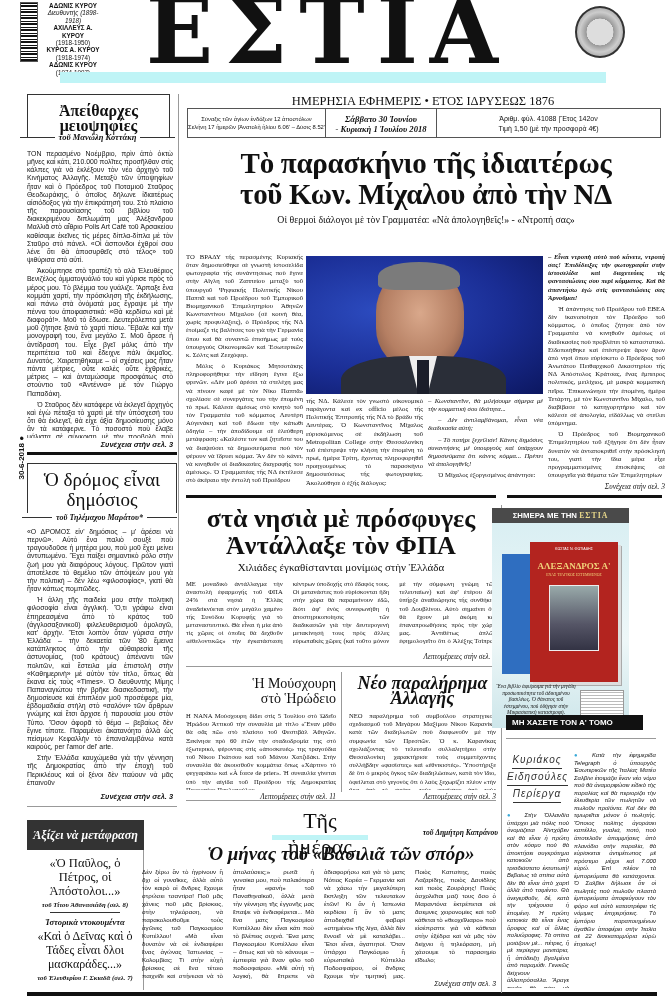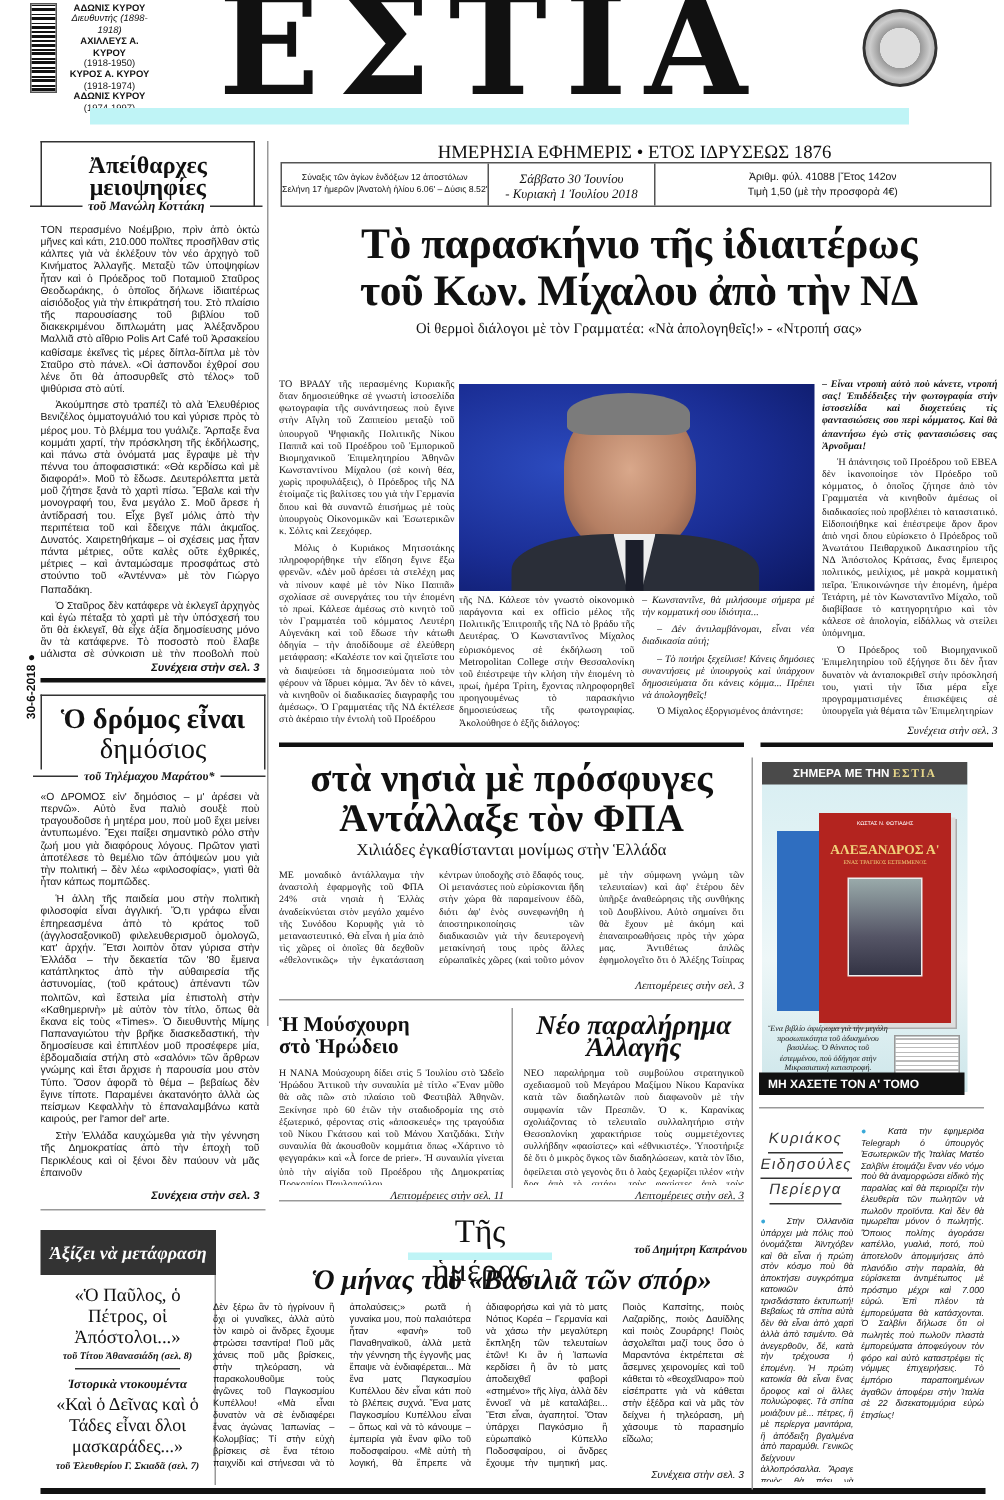--- a/index.html
+++ b/index.html
@@ -38,21 +38,21 @@
 <div class="abs" style="left:60px;top:72px;width:546px;height:11px;background:#bff4f6;"></div>
 
 <div class="abs sans" style="left:-14px;top:440px;width:70px;font-size:8px;font-weight:bold;transform:rotate(-90deg);transform-origin:center;">30-6-2018 ●</div>
 
 <div class="abs" style="left:188px;top:94px;width:470px;text-align:center;font-size:12.5px;">ΗΜΕΡΗΣΙΑ ΕΦΗΜΕΡΙΣ • ΕΤΟΣ ΙΔΡΥΣΕΩΣ 1876</div>
 <div class="abs" style="left:187px;top:108px;width:474px;height:30px;border:1px solid #555;display:flex;">
   <div class="sans" style="width:138px;border-right:1px solid #555;font-size:5.8px;text-align:center;padding-top:6px;line-height:8px;">
     <div>Σύναξις τῶν ἁγίων ἐνδόξων 12 ἀποστόλων</div>
     <div>Σελήνη 17 ἡμερῶν |Ἀνατολὴ ἡλίου 6.06' – Δύσις 8.52'</div>
   </div>
-  <div style="width:111px;border-right:1px solid #555;font-size:8.6px;font-style:italic;font-weight:normal;text-align:center;padding-top:5px;line-height:10px;">
+  <div style="width:111px;border-right:1px solid #555;font-size:8.6px;font-style:italic;font-weight:bold;text-align:center;padding-top:5px;line-height:10px;">
     <div>Σάββατο 30 Ἰουνίου</div>
     <div>- Κυριακὴ 1 Ἰουλίου 2018</div>
   </div>
   <div class="sans" style="flex:1;font-size:7px;text-align:center;padding-top:5px;line-height:10px;">
     <div>Ἀριθμ. φύλ. 41088 |Ἔτος 142ον</div>
     <div>Τιμὴ 1,50 (μὲ τὴν προσφορὰ 4€)</div>
   </div>
 </div>
 
 <div class="vrule" style="left:178px;top:94px;height:590px;"></div>
@@ -69,21 +69,21 @@
 <div class="abs body-text sans" style="left:27px;top:150px;width:146px;height:288px;overflow:hidden;font-size:6.9px;line-height:8.15px;">
   <p class="first">ΤΟΝ περασμένο Νοέμβριο, πρὶν ἀπὸ ὀκτὼ μῆνες καὶ κάτι, 210.000 πολῖτες προσῆλθαν στὶς κάλπες γιὰ νὰ ἐκλέξουν τὸν νέο ἀρχηγὸ τοῦ Κινήματος Ἀλλαγῆς. Μεταξὺ τῶν ὑποψηφίων ἦταν καὶ ὁ Πρόεδρος τοῦ Ποταμιοῦ Σταῦρος Θεοδωράκης, ὁ ὁποῖος δήλωνε ἰδιαιτέρως αἰσιόδοξος γιὰ τὴν ἐπικράτησή του. Στὸ πλαίσιο τῆς παρουσίασης τοῦ βιβλίου τοῦ διακεκριμένου διπλωμάτη μας Ἀλέξανδρου Μαλλιᾶ στὸ αἴθριο Polis Art Café τοῦ Ἀρσακείου καθίσαμε ἐκεῖνες τὶς μέρες δίπλα-δίπλα μὲ τὸν Σταῦρο στὸ πάνελ. «Οἱ ἀσπονδοι ἐχθροί σου λένε ὅτι θὰ ἀποσυρθεῖς στὸ τέλος» τοῦ ψιθύρισα στὸ αὐτί.</p>
   <p>Ἀκούμπησε στὸ τραπέζι τὸ αλὰ Ἐλευθέριος Βενιζέλος ὁμματογυάλιό του καὶ γύρισε πρὸς τὸ μέρος μου. Τὸ βλέμμα του γυάλιζε. Ἄρπαξε ἕνα κομμάτι χαρτί, τὴν πρόσκληση τῆς ἐκδήλωσης, καὶ πάνω στὰ ὀνόματά μας ἔγραψε μὲ τὴν πέννα του ἀποφασιστικά: «Θὰ κερδίσω καὶ μὲ διαφορά!». Μοῦ τὸ ἔδωσε. Δευτερόλεπτα μετὰ μοῦ ζήτησε ξανὰ τὸ χαρτὶ πίσω. Ἔβαλε καὶ τὴν μονογραφή του, ἕνα μεγάλο Σ. Μοῦ ἄρεσε ἡ ἀντίδρασή του. Εἶχε βγεῖ μόλις ἀπὸ τὴν περιπέτεια τοῦ καὶ ἔδειχνε πάλι ἀκμαῖος. Δυνατός. Χαιρετηθήκαμε – οἱ σχέσεις μας ἦταν πάντα μέτριες, οὔτε καλὲς οὔτε ἐχθρικές, μέτριες – καὶ ἀνταμώσαμε προσφάτως στὸ στούντιο τοῦ «Ἀντέννα» μὲ τὸν Γιώργο Παπαδάκη.</p>
   <p>Ὁ Σταῦρος δὲν κατάφερε νὰ ἐκλεγεῖ ἀρχηγὸς καὶ ἐγὼ πέταξα τὸ χαρτὶ μὲ τὴν ὑπόσχεσή του ὅτι θὰ ἐκλεγεῖ, θὰ εἶχε ἀξία δημοσίευσης μόνο ἂν τὰ κατάφερνε. Τὸ ποσοστὸ ποὺ ἔλαβε μάλιστα σὲ σύγκριση μὲ τὴν προβολὴ ποὺ ἀπόλαυσε κατὰ τὴν διάρκεια τῆς προεκλογικῆς περιόδου ὑπῆρξε ἐξαιρετικὰ χαμηλό. Μόλις 9,81%. Τὸν πέρασε ὁ Καμίνης μὲ 13,5%, ὁ Ἀνδρουλάκης μὲ 25,14% καὶ βεβαίως ἡ Φώφη μὲ 42,5%. Ἀναφέρομαι στὸν πρῶτο γῦρο.</p>
 
 </div>
 <div class="abs cont sans" style="left:27px;top:438px;width:146px;font-weight:bold;">Συνέχεια στὴν σελ. 3</div>
 <div class="rule-thick" style="left:27px;top:452px;width:150px;height:3px;"></div>
 
 <div class="abs" style="left:27px;top:463px;width:150px;height:50px;border:1px solid #333;border-bottom:none;text-align:center;">
-  <div style="font-size:19px;line-height:20px;margin-top:6px;font-weight:bold;">Ὁ δρόμος εἶναι</div>
+  <div style="font-size:19px;line-height:20px;margin-top:6px;">Ὁ δρόμος εἶναι</div>
   <div style="font-size:19px;line-height:20px;">δημόσιος</div>
 </div>
 <div class="abs byline" style="left:22px;top:513px;width:155px;display:flex;align-items:center;gap:4px;font-size:8px;">
   <span style="flex:1;height:1px;background:#333;"></span>
   <span>τοῦ Τηλέμαχου Μαράτου*</span>
   <span style="flex:1;height:1px;background:#333;"></span>
 </div>
 <div class="abs body-text sans" style="left:27px;top:528px;width:146px;height:262px;overflow:hidden;font-size:6.9px;line-height:8.15px;">
   <p class="first">«Ο ΔΡΟΜΟΣ εἶν' δημόσιος – μ' ἀρέσει νὰ περνῶ». Αὐτὸ ἕνα παλιὸ σουξὲ ποὺ τραγουδοῦσε ἡ μητέρα μου, ποὺ μοῦ ἔχει μείνει ἀντυπωμένο. Ἔχει παίξει σημαντικὸ ρόλο στὴν ζωή μου γιὰ διαφόρους λόγους. Πρῶτον γιατὶ ἀποτέλεσε τὸ θεμέλιο τῶν ἀπόψεών μου γιὰ τὴν πολιτική – δὲν λέω «φιλοσοφίας», γιατὶ θὰ ἦταν κάπως πομπῶδες.</p>
   <p>Ἡ ἀλλη τῆς παιδεία μου στὴν πολιτικὴ φιλοσοφία εἶναι ἀγγλική. Ὅ,τι γράφω εἶναι ἐπηρεασμένα ἀπὸ τὸ κράτος τοῦ (ἀγγλοσαξονικοῦ) φιλελευθερισμοῦ ὁμολογῶ, κατ' ἀρχήν. Ἔτσι λοιπὸν ὅταν γύρισα στὴν Ἑλλάδα – τὴν δεκαετία τῶν '80 ἔμεινα κατάπληκτος ἀπὸ τὴν αὐθαιρεσία τῆς ἀστυνομίας, (τοῦ κράτους) ἀπέναντι τῶν πολιτῶν, καὶ ἔστειλα μία ἐπιστολὴ στὴν «Καθημερινὴ» μὲ αὐτὸν τὸν τίτλο, ὅπως θὰ ἔκανα εἰς τοὺς «Times». Ὁ διευθυντὴς Μίμης Παπαναγιώτου τὴν βρῆκε διασκεδαστική, τὴν δημοσίευσε καὶ ἐπιπλέον μοῦ προσέφερε μία, ἑβδομαδιαία στήλη στὸ «σαλόνι» τῶν ἄρθρων γνώμης καὶ ἔτσι ἄρχισε ἡ παρουσία μου στὸν Τύπο. Ὅσον ἀφορᾶ τὸ θέμα – βεβαίως δὲν ἔγινε τίποτε. Παραμένει ἀκατανόητο ἀλλὰ ὡς πείσμων Κεφαλλὴν τὸ ἐπαναλαμβάνω κατὰ καιρούς, per l'amor del' arte.</p>
@@ -149,21 +149,21 @@
 </div>
 <div class="abs" style="left:186px;top:561px;width:310px;text-align:center;font-size:11px;">Χιλιάδες ἐγκαθίστανται μονίμως στὴν Ἑλλάδα</div>
 <div class="abs body-text cols3" style="left:186px;top:580px;width:310px;height:72px;overflow:hidden;font-size:6.6px;line-height:8.2px;">
   <p class="first">ΜΕ μοναδικὸ ἀντάλλαγμα τὴν ἀναστολὴ ἐφαρμογῆς τοῦ ΦΠΑ 24% στὰ νησιὰ ἡ Ἑλλὰς ἀναδείκνύεται στὸν μεγάλο χαμένο τῆς Συνόδου Κορυφῆς γιὰ τὸ μεταναστευτικό. Θὰ εἶναι ἡ μία ἀπὸ τὶς χῶρες οἱ ὁποῖες θὰ δεχθοῦν «ἐθελοντικῶς» τὴν ἐγκατάσταση κέντρων ὑποδοχῆς στὸ ἔδαφός τους. Οἱ μετανάστες ποὺ εὑρίσκονται ἤδη στὴν χώρα θὰ παραμείνουν ἐδῶ, διότι ἀφ' ἑνὸς συνεφωνήθη ἡ ἀποστηρικοποίησις τῶν διαδικασιῶν γιὰ τὴν δευτερογενὴ μετακίνησή τους πρὸς ἄλλες εὐρωπαϊκὲς χῶρες (καὶ τοῦτο μόνον μὲ τὴν σύμφωνη γνώμη τῶν τελευταίων) καὶ ἀφ' ἑτέρου δὲν ὑπῆρξε ἀναθεώρησις τῆς συνθήκης τοῦ Δουβλίνου. Αὐτὸ σημαίνει ὅτι θὰ ἔχουν μὲ ἀκόμη καὶ ἐπαναπροωθήσεις πρὸς τὴν χώρα μας. Ἀντιθέτως ἀπλῶς ἐφημολογεῖτο ὅτι ὁ Ἀλέξης Τσίπρας ἀποδέχθη τὴν ἐπιδοτούμενη συμφωνία, κατόπιν συναλλαγῆς μὲ τὴν Ἄγγελα Μέρκελ ἡ ἀντικατάστασις τῆς ἀναστολῆς τοῦ ΦΠΑ καὶ τὰ ἐκλογικὰ κεφάλαια τῆς Καγκελλαρίου τὸ ἐπιβεβαιώνουν.</p>
 </div>
 <div class="abs cont" style="left:400px;top:650px;width:96px;">Λεπτομέρειες στὴν σελ. 3</div>
 <div class="rule-thin" style="left:186px;top:666px;width:310px;"></div>
 
 <div class="vrule" style="left:341px;top:672px;height:120px;"></div>
 <div class="abs" style="left:186px;top:676px;width:150px;">
-  <div style="text-align:left;font-weight:bold;font-size:14px;line-height:15px;">
+  <div style="text-align:right;font-weight:normal;font-size:14px;line-height:15px;">
     <div>Ἡ Μούσχουρη</div>
     <div>στὸ Ἡρώδειο</div>
   </div>
   <div class="body-text" style="margin-top:6px;height:78px;overflow:hidden;font-size:6.6px;line-height:8.2px;">
     <p class="first">Η ΝΑΝΑ Μούσχουρη δίδει στὶς 5 Ἰουλίου στὸ Ὠδεῖο Ἡρώδου Ἀττικοῦ τὴν συναυλία μὲ τίτλο «Ἕναν μῦθο θὰ σᾶς πῶ» στὸ πλαίσιο τοῦ Φεστιβὰλ Ἀθηνῶν. Ξεκίνησε πρὸ 60 ἐτῶν τὴν σταδιοδρομία της στὸ ἐξωτερικό, φέροντας στὶς «ἀποσκευές» της τραγούδια τοῦ Νίκου Γκάτσου καὶ τοῦ Μάνου Χατζιδάκι. Στὴν συναυλία θὰ ἀκουσθοῦν κομμάτια ὅπως «Χάρτινο τὸ φεγγαράκι» καὶ «À force de prier». Ἡ συναυλία γίνεται ὑπὸ τὴν αἰγίδα τοῦ Προέδρου τῆς Δημοκρατίας Προκοπίου Παυλοπούλου.</p>
   </div>
   <div class="cont">Λεπτομέρειες στὴν σελ. 11</div>
 </div>
 <div class="abs" style="left:349px;top:676px;width:147px;">
   <div style="text-align:center;font-weight:bold;font-size:18px;line-height:15px;font-style:italic;">
@@ -182,21 +182,21 @@
 <div class="abs byline" style="left:380px;top:828px;width:118px;text-align:right;font-size:7.6px;">τοῦ Δημήτρη Καπράνου</div>
 <div class="abs" style="left:186px;top:843px;width:310px;text-align:center;font-style:italic;font-weight:bold;font-size:19px;line-height:22px;">Ὁ μήνας τοῦ «Βασιλιᾶ τῶν σπόρ»</div>
 <div class="abs body-text sans cols4" style="left:142px;top:868px;width:354px;height:112px;overflow:hidden;font-size:6.2px;line-height:8px;">
   <p class="first">Δὲν ξέρω ἂν τὸ ἠγρίνουν ἢ ὄχι οἱ γυναῖκες, ἀλλὰ αὐτὸ τὸν καιρὸ οἱ ἄνδρες ἔχουμε στρώσει τσαντίρα! Ποῦ μᾶς χάνεις ποῦ μᾶς βρίσκεις, στὴν τηλεόραση, νὰ παρακολουθοῦμε τοὺς ἀγῶνες τοῦ Παγκοσμίου Κυπέλλου! «Μὰ εἶναι δυνατὸν νὰ σὲ ἐνδιαφέρει ἕνας ἀγώνας Ἰαπωνίας – Κολομβίας; Τί στὴν εὐχὴ βρίσκεις σὲ ἕνα τέτοιο παιχνίδι καὶ στήνεσαι νὰ τὸ ἀπολαύσεις;» ρωτᾶ ἡ γυναίκα μου, ποὺ παλαιότερα ἦταν «φανὴ» τοῦ Παναθηναϊκοῦ, ἀλλὰ μετὰ τὴν γέννηση τῆς ἐγγονῆς μας ἔπαψε νὰ ἐνδιαφέρεται... Μὰ ἕνα ματς Παγκοσμίου Κυπέλλου δὲν εἶναι κάτι ποὺ τὸ βλέπεις συχνά. Ἕνα ματς Παγκοσμίου Κυπέλλου εἶναι – ὅπως καὶ νὰ τὸ κάνουμε – ἐμπειρία γιὰ ἕναν φίλο τοῦ ποδοσφαίρου. «Μὲ αὐτὴ τὴ λογική, θὰ ἔπρεπε νὰ ἀδιαφορήσω καὶ γιὰ τὸ ματς Νότιος Κορέα – Γερμανία καὶ νὰ χάσω τὴν μεγαλύτερη ἔκπληξη τῶν τελευταίων ἐτῶν! Κι ἂν ἡ Ἰαπωνία κερδίσει ἢ ἂν τὸ ματς ἀποδειχθεῖ φαβορὶ «στημένο» τῆς λίγα, ἀλλὰ δὲν ἔννοεῖ νὰ μὲ καταλάβει... Ἔτσι εἶναι, ἀγαπητοί. Ὅταν ὑπάρχει Παγκόσμιο ἢ εὐρωπαϊκὸ Κύπελλο Ποδοσφαίρου, οἱ ἄνδρες ἔχουμε τὴν τιμητική μας. Ποιὸς Καπσίτης, ποιὸς Λαζαρίδης, ποιὸς Δαυίδλης καὶ ποιὸς Ζουράρης! Ποιὸς ἀσχολεῖται μαζί τους ὅσο ὁ Μαραντόνα ἐκτρέπεται σὲ ἄσεμνες χειρονομίες καὶ τοῦ κάθεται τὸ «θεοχεῖλιαρο» ποὺ εἰσέπραττε γιὰ νὰ κάθεται στὴν ἐξέδρα καὶ νὰ μᾶς τὸν δείχνει ἡ τηλεόραση, μὴ χάσουμε τὸ παρασημίο εἴδωλο;</p>
 </div>
 <div class="abs cont sans" style="left:400px;top:978px;width:96px;font-size:6.8px;">Συνέχεια στὴν σελ. 3</div>
 
 <div class="rule-thick" style="left:27px;top:992px;width:630px;height:4px;"></div>
 
 <div class="vrule" style="left:501px;top:505px;height:488px;"></div>
-<div class="abs" style="left:508px;top:508px;width:137px;height:220px;background:linear-gradient(180deg,#d7eef2 0%,#eef7f8 60%,#cde6ea 100%);overflow:hidden;">
+<div class="abs" style="left:492px;top:508px;width:137px;height:220px;background:linear-gradient(180deg,#d7eef2 0%,#eef7f8 60%,#cde6ea 100%);overflow:hidden;">
   <div class="sans" style="height:15px;background:#4a4a4a;color:#fff;font-size:7.8px;font-weight:bold;text-align:center;line-height:15px;">
     <span>ΣΗΜΕΡΑ ΜΕ ΤΗΝ</span>
     <span class="serif" style="color:#e7d78a;letter-spacing:1px;">ΕΣΤΙΑ</span>
   </div>
   <div style="position:absolute;left:10px;top:46px;width:60px;height:120px;background:#2f6ec0;"></div>
   <div style="position:absolute;left:38px;top:34px;width:88px;height:140px;background:#b3241f;box-shadow:3px 3px 0 #ddd,4px 4px 0 #aaa;text-align:center;color:#f0d27a;">
     <div class="sans" style="font-size:3.6px;color:#fff;margin-top:5px;">ΚΩΣΤΑΣ Ν. ΦΩΤΙΑΔΗΣ</div>
     <div style="font-weight:bold;font-size:9px;margin-top:10px;">ΑΛΕΞΑΝΔΡΟΣ Α'</div>
     <div style="font-size:3.8px;margin-top:2px;">ΕΝΑΣ ΤΡΑΓΙΚΟΣ ΕΣΤΕΜΜΕΝΟΣ</div>
     <div style="width:50px;height:66px;margin:8px auto 0;background:linear-gradient(180deg,#9aa 0%,#556 60%,#334 100%);border:1px solid #eee;"></div>

